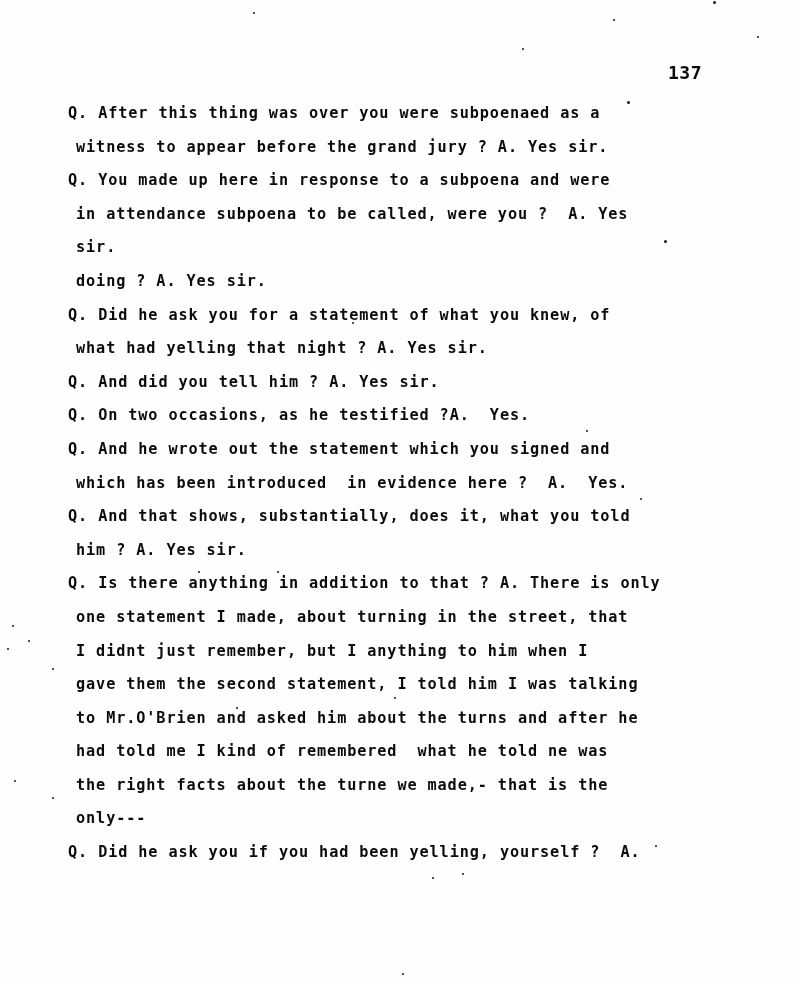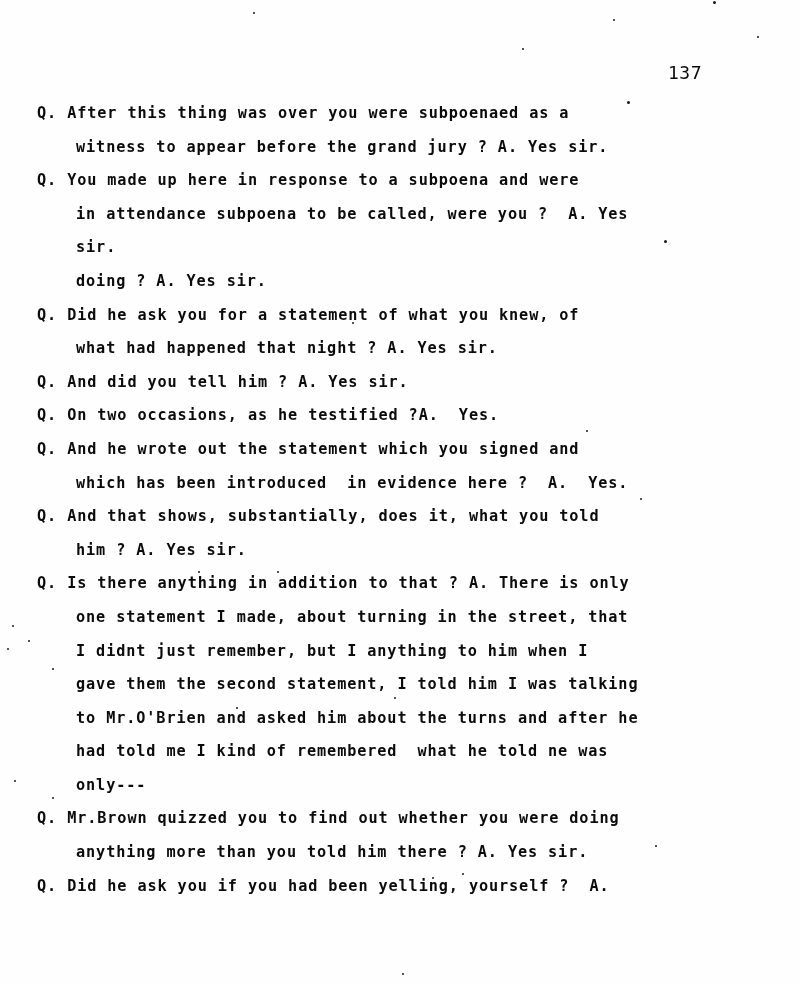--- a/index.html
+++ b/index.html
@@ -17,21 +17,21 @@
     height: 984px;
     background: #fefefe;
     overflow: hidden;
   }
   
   #page-number {
     position: absolute;
     top: 62px;
     right: 98px;
     font-size: 18px;
-    font-weight: normal;
+    font-weight: bold;
     letter-spacing: 0.5px;
     color: #0a0a0a;
     margin-left: 36px;
   }
   
   #transcript {
     position: absolute;
     left: 0;
     top: 97px;
     width: 800px;
@@ -43,21 +43,21 @@
     height: 33.6px;
     line-height: 33.6px;
     font-size: 15.2px;
     letter-spacing: 0.9px;
     color: #0b0b0b;
     white-space: pre;
     font-weight: bold;
     -webkit-font-smoothing: none;
   }
   .line.first {
-    padding-left: 37px;
+    padding-left: 68px;
   }
   .line.cont {
     padding-left: 76px;
   }
   
   .speck {
     position: absolute;
     background: #1a1a1a;
     border-radius: 50%;
     pointer-events: none;
@@ -78,21 +78,21 @@
       <div class="qa-block">
         <div class="line first">Q. You made up here in response to a subpoena and were</div>
         <div class="line cont">in attendance subpoena to be called, were you ?  A. Yes</div>
         <div class="line cont">sir.</div>
       </div>
       <div class="qa-block">
         <div class="line cont">doing ? A. Yes sir.</div>
       </div>
       <div class="qa-block">
         <div class="line first">Q. Did he ask you for a statement of what you knew, of</div>
-        <div class="line cont">what had happened that night ? A. Yes sir.</div>
+        <div class="line cont">what had yelling that night ? A. Yes sir.</div>
       </div>
       <div class="qa-block">
         <div class="line first">Q. And did you tell him ? A. Yes sir.</div>
       </div>
       <div class="qa-block">
         <div class="line first">Q. On two occasions, as he testified ?A.  Yes.</div>
       </div>
       <div class="qa-block">
         <div class="line first">Q. And he wrote out the statement which you signed and</div>
         <div class="line cont">which has been introduced  in evidence here ?  A.  Yes.</div>
@@ -101,25 +101,22 @@
         <div class="line first">Q. And that shows, substantially, does it, what you told</div>
         <div class="line cont">him ? A. Yes sir.</div>
       </div>
       <div class="qa-block">
         <div class="line first">Q. Is there anything in addition to that ? A. There is only</div>
         <div class="line cont">one statement I made, about turning in the street, that</div>
         <div class="line cont">I didnt just remember, but I anything to him when I</div>
         <div class="line cont">gave them the second statement, I told him I was talking</div>
         <div class="line cont">to Mr.O'Brien and asked him about the turns and after he</div>
         <div class="line cont">had told me I kind of remembered  what he told ne was</div>
+        <div class="line cont">the right facts about the turne we made,- that is the</div>
         <div class="line cont">only---</div>
-      </div>
-      <div class="qa-block">
-        <div class="line first">Q. Mr.Brown quizzed you to find out whether you were doing</div>
-        <div class="line cont">anything more than you told him there ? A. Yes sir.</div>
       </div>
       <div class="qa-block">
         <div class="line first">Q. Did he ask you if you had been yelling, yourself ?  A.</div>
       </div>
     </div>
 
 <div class="speck" style="left: 253px; top: 12px; width: 2px; height: 2px;"></div>
     <div class="speck" style="left: 613px; top: 19px; width: 2px; height: 2px;"></div>
     <div class="speck" style="left: 713px; top: 1px; width: 3px; height: 3px;"></div>
     <div class="speck" style="left: 522px; top: 48px; width: 2px; height: 2px;"></div>

